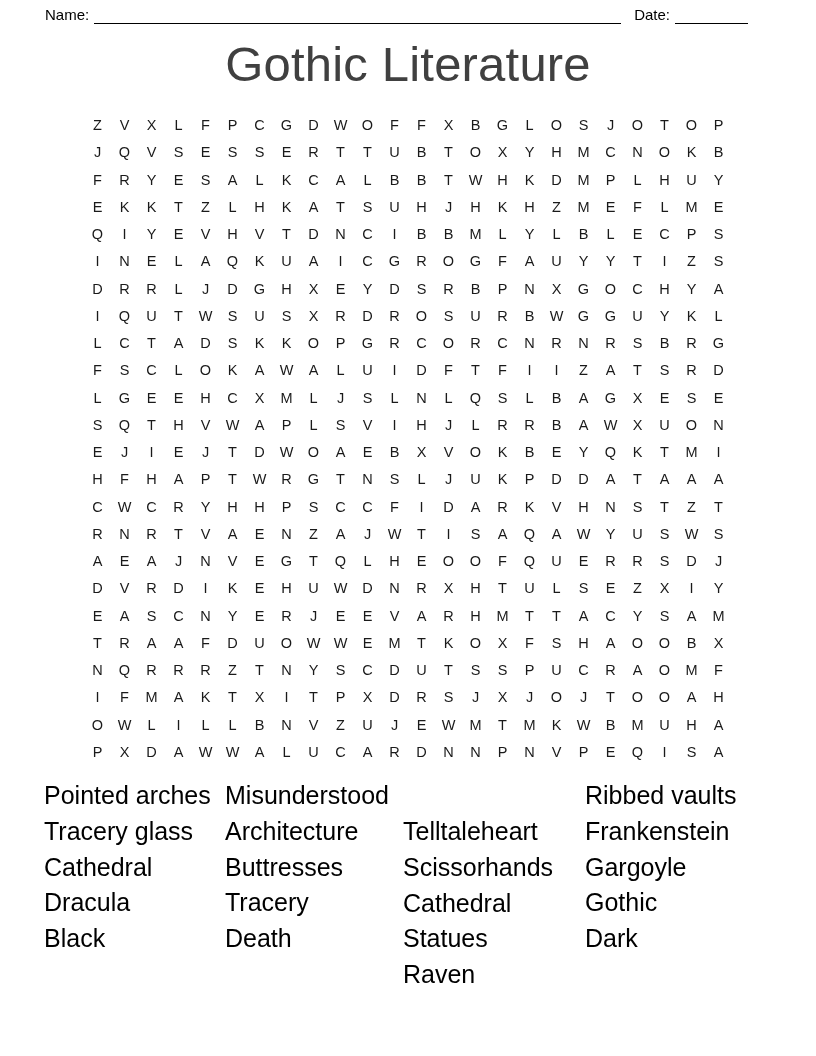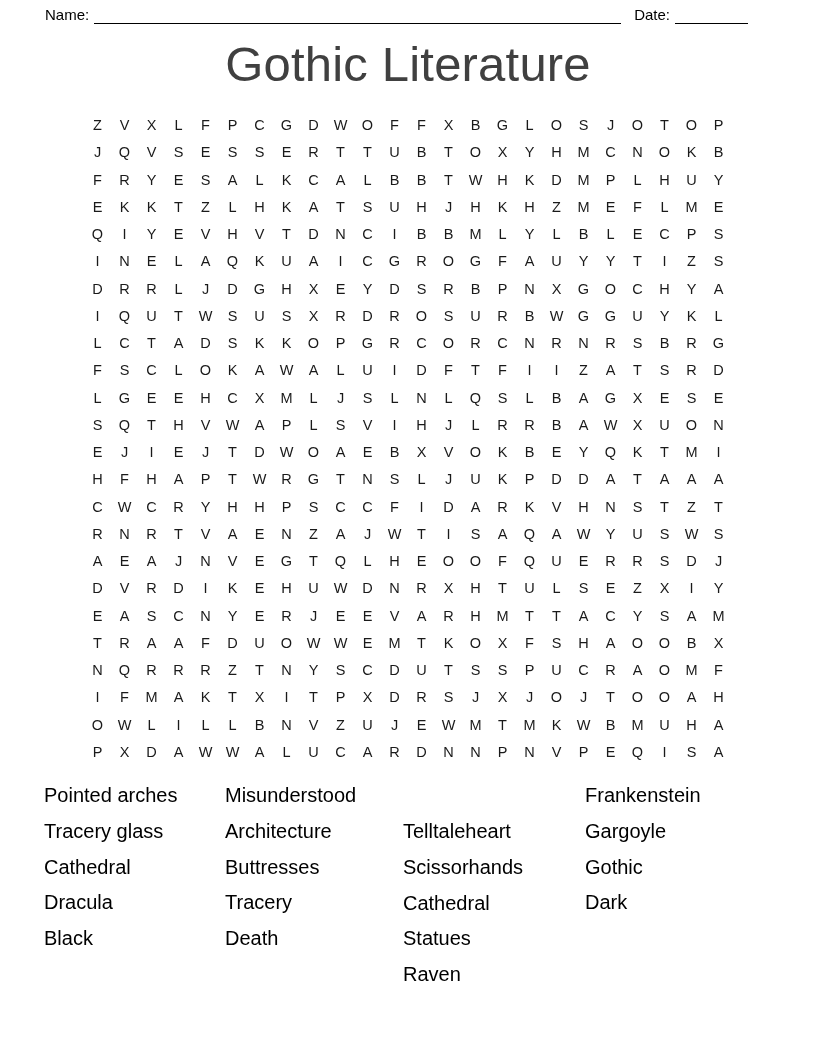--- a/index.html
+++ b/index.html
@@ -92,21 +92,21 @@
   .word-col {
     display: flex;
     flex-direction: column;
   }
   .word-col-0 { width: 181px; }
   .word-col-1 { width: 178px; }
   .word-col-2 { width: 182px; margin-top: 36px; }
   .word-col-3 { width: 180px; }
   .word-item {
     font-family: "Liberation Sans", sans-serif;
-    font-size: 20px;
+    font-size: 25px;
     line-height: 35.8px;
     color: #000;
     white-space: nowrap;
   }
 </style>
 </head>
 <body>
 
 <div class="header-line">
   <span class="field-label">Name:</span>
@@ -761,18 +761,19 @@
       <div class="word-item">Death</div>
     </div>
     <div class="word-col word-col-2">
       <div class="word-item">Telltaleheart</div>
       <div class="word-item">Scissorhands</div>
       <div class="word-item">Cathedral</div>
       <div class="word-item">Statues</div>
       <div class="word-item">Raven</div>
     </div>
     <div class="word-col word-col-3">
+      <div class="word-item">Ribbed vaults</div>
       <div class="word-item">Frankenstein</div>
       <div class="word-item">Gargoyle</div>
       <div class="word-item">Gothic</div>
       <div class="word-item">Dark</div>
     </div>
   </div>
 
 </body></html>

